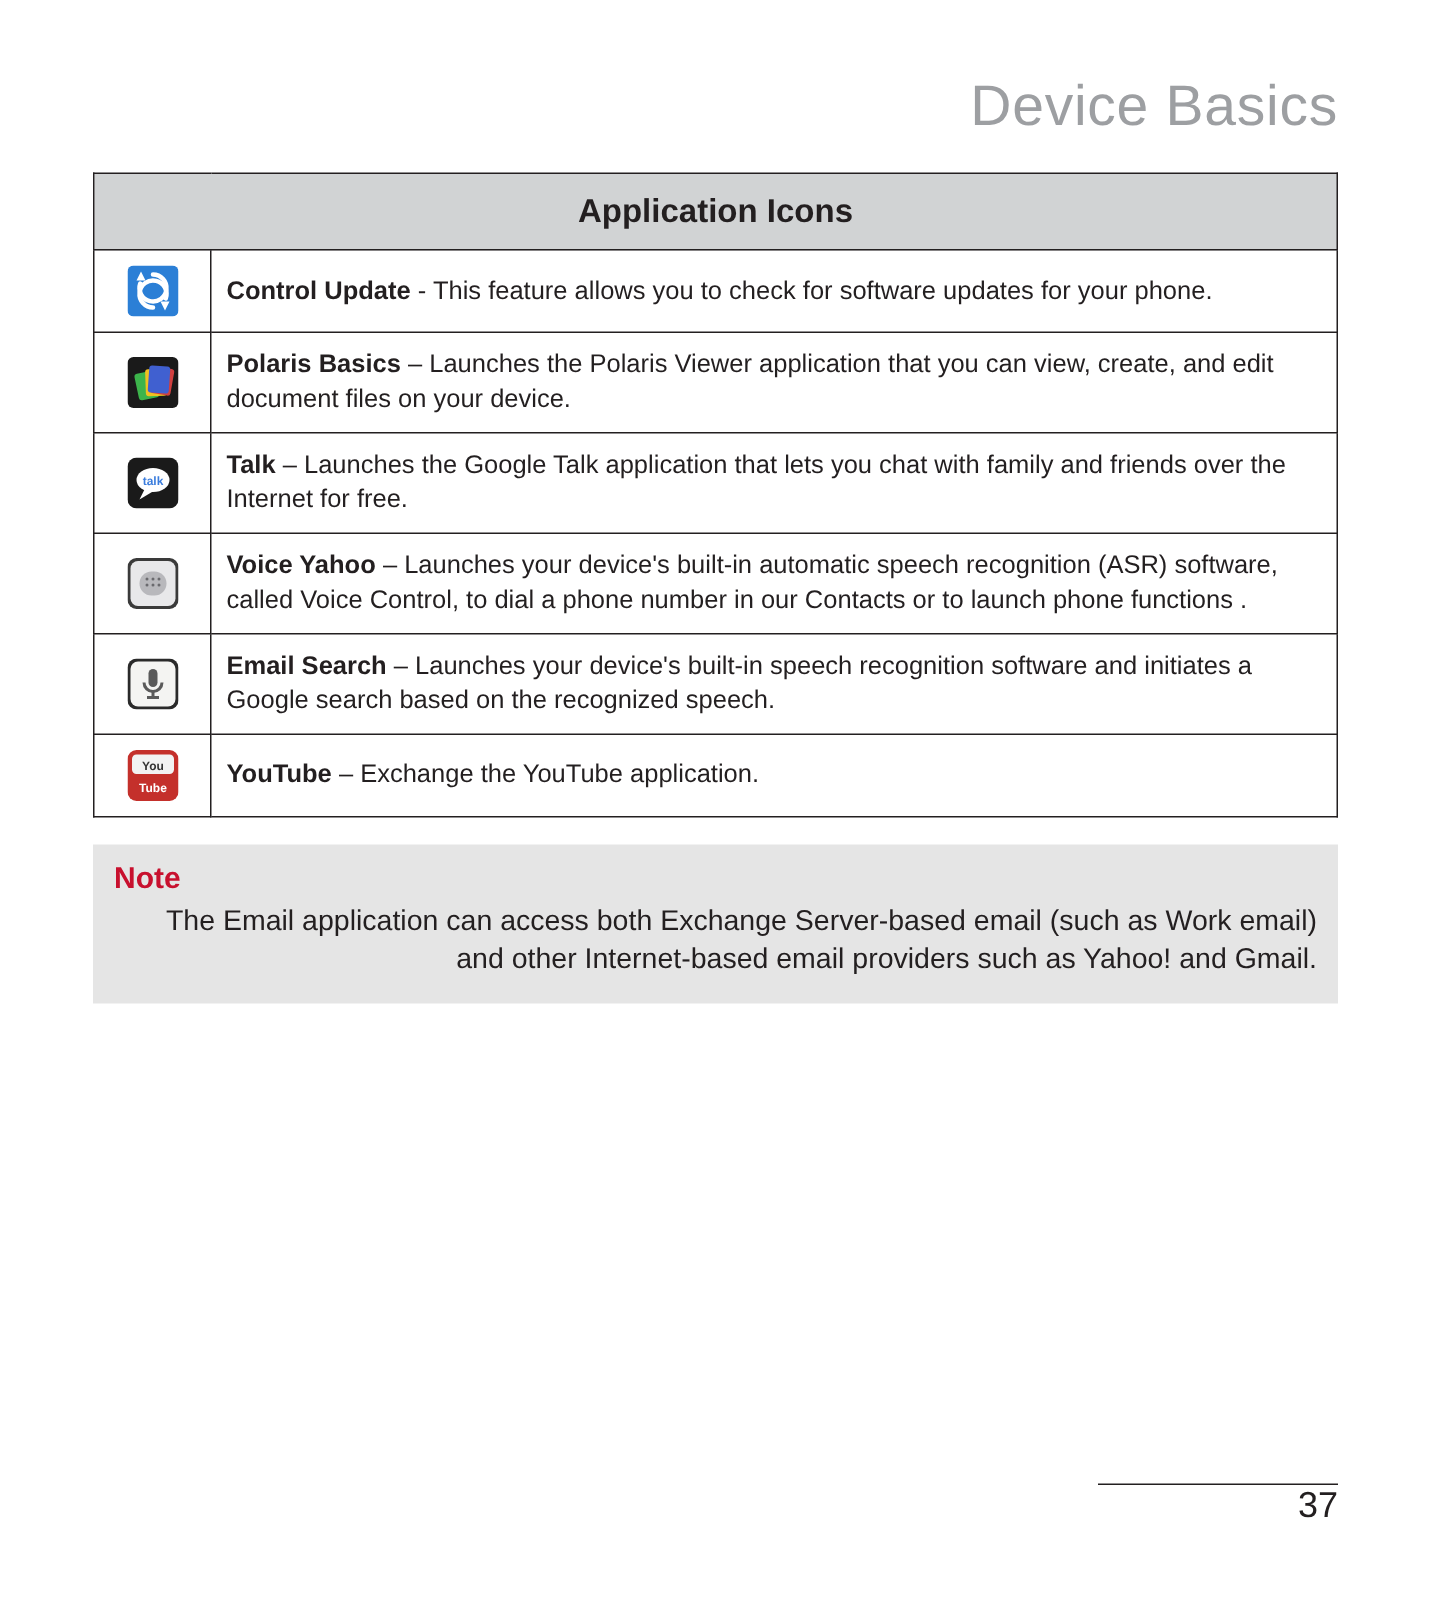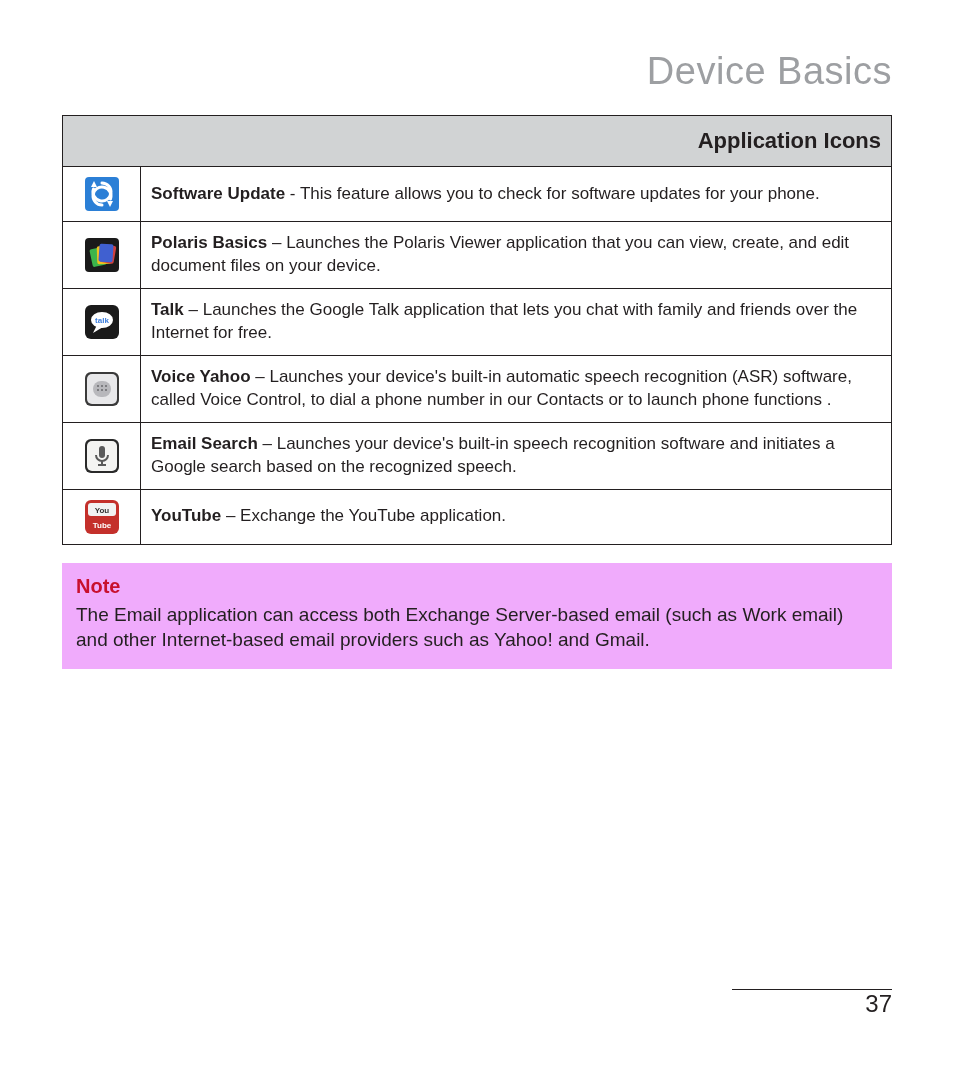--- a/index.html
+++ b/index.html
@@ -1,26 +1,26 @@
 <!DOCTYPE html>
 <html><head>
 <meta charset="utf-8">
 <style>
   * { box-sizing: border-box; margin: 0; padding: 0; }
   html, body { width: 954px; height: 1074px; background: #fff; font-family: "Optima", "Candara", "Segoe UI", sans-serif; color: #231f20; }
   .page { position: relative; width: 954px; height: 1074px; padding: 50px 62px 50px 62px; }
   .page-title { text-align: right; font-size: 38px; color: #9d9fa2; font-weight: 400; letter-spacing: 0.5px; }
   .table { width: 100%; border-collapse: collapse; margin-top: 22px; border: 1px solid #231f20; }
-  .table th { background: #d1d3d4; text-align: right; font-size: 22px; font-weight: 600; padding: 12px 10px; border: 1px solid #231f20; }
+  .table th { background: #d1d3d4; text-align: center; font-size: 22px; font-weight: 600; padding: 12px 10px; border: 1px solid #231f20; }
   .table td { border: 1px solid #231f20; vertical-align: middle; padding: 10px 10px; font-size: 17px; line-height: 1.35; }
   .icon-cell { width: 78px; text-align: center; }
   .icon-box { width: 34px; height: 34px; display: inline-block; vertical-align: middle; }
-  .note-box { background: #f0abfc; margin-top: 18px; padding: 12px 14px 16px 14px; }
+  .note-box { background: #e5e5e5; margin-top: 18px; padding: 12px 14px 16px 14px; }
   .note-title { color: #c8102e; font-weight: 700; font-size: 20px; margin-bottom: 4px; }
-  .note-body { font-size: 19px; line-height: 1.35; }
+  .note-body { font-size: 19px; line-height: 1.35; text-align: right; }
   .page-number { position: absolute; right: 62px; bottom: 56px; font-size: 24px; color: #231f20; }
   .page-rule { position: absolute; right: 62px; bottom: 84px; width: 160px; height: 1px; background: #231f20; }
   b { font-weight: 700; }
 </style>
 </head>
 <body>
 
 <div class="page">
 
   <div class="page-title">Device Basics</div>
@@ -39,21 +39,21 @@
             <svg viewBox="0 0 34 34" width="34" height="34">
               <rect x="0" y="0" width="34" height="34" rx="4" fill="#2b7fd6"></rect>
               <path d="M17 6 a9 9 0 1 1 -8.5 6" fill="none" stroke="#ffffff" stroke-width="3" stroke-linecap="round"></path>
               <polygon points="6,10 12,10 9,4" fill="#ffffff"></polygon>
               <path d="M17 28 a9 9 0 1 1 8.5 -6" fill="none" stroke="#ffffff" stroke-width="3" stroke-linecap="round"></path>
               <polygon points="28,24 22,24 25,30" fill="#ffffff"></polygon>
             </svg>
           </span>
         </td>
         <td>
-          <b>Software Update</b><span> - </span><span>This feature allows you to check for software updates for your phone.</span>
+          <b>Control Update</b><span> - </span><span>This feature allows you to check for software updates for your phone.</span>
         </td>
       </tr>
 
       <tr>
         <td class="icon-cell">
           <span class="icon-box">
             <svg viewBox="0 0 34 34" width="34" height="34">
               <rect x="0" y="0" width="34" height="34" rx="4" fill="#1a1a1a"></rect>
               <rect x="6" y="10" width="14" height="18" rx="2" fill="#3cb44b" transform="rotate(-12 13 19)"></rect>
               <rect x="12" y="8" width="14" height="18" rx="2" fill="#f0c020" transform="rotate(-2 19 17)"></rect>

